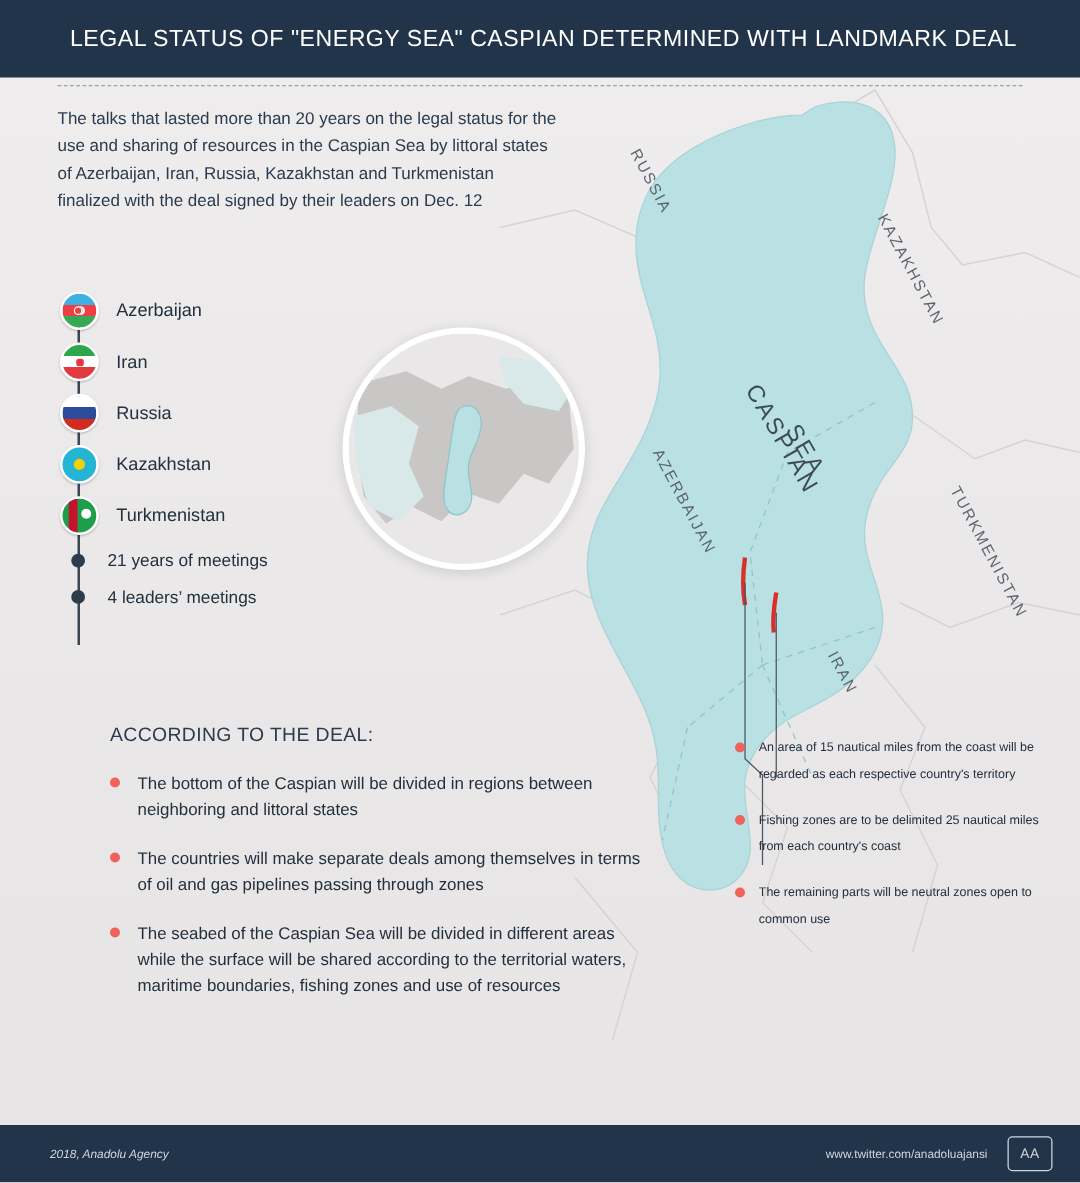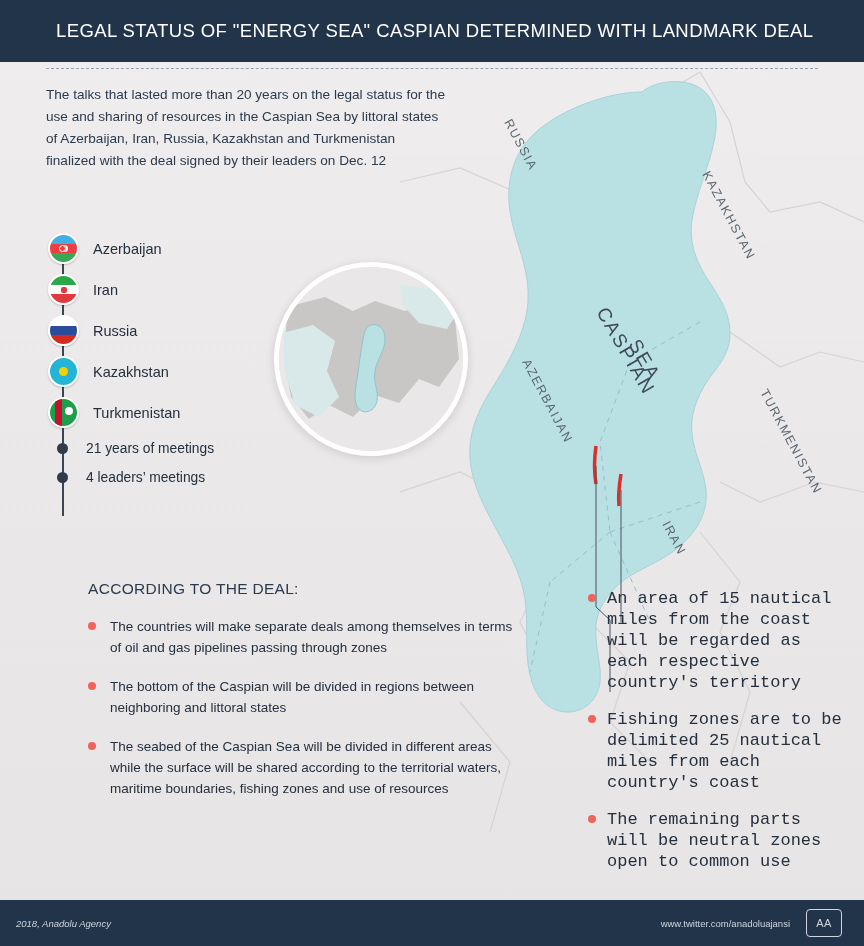--- a/index.html
+++ b/index.html
@@ -217,25 +217,24 @@
   .rp-bullet {
     width: 8px;
     height: 8px;
     border-radius: 50%;
     background: #f0635a;
     margin-top: 6px;
     margin-right: 11px;
     flex: 0 0 auto;
   }
   .rp-text {
-    font-size: 17px;
+    font-size: 10px;
     line-height: 21px;
     color: #24303e;
     width: 238px;
-    font-family: Liberation Mono, monospace;
   }
 
   
   .map-layer {
     position: absolute;
     top: 62px;
     left: 400px;
     width: 464px;
     height: 820px;
   }
@@ -262,21 +261,21 @@
     width: 864px;
     height: 46px;
     background: #22344a;
     display: flex;
     align-items: center;
   }
   .footer-left {
     color: #cfd6de;
     font-size: 9.5px;
     font-style: italic;
-    padding-left: 16px;
+    padding-left: 40px;
   }
   .footer-right {
     position: absolute;
     right: 74px;
     color: #cfd6de;
     font-size: 9.5px;
   }
   .footer-logo {
     position: absolute;
     right: 22px;
@@ -421,25 +420,25 @@
       <span class="stat-dot"></span>
       <span class="stat-label">4 leaders’ meetings</span>
     </div>
   </div>
 
   <div class="deal">
     <div class="deal-title">ACCORDING TO THE DEAL:</div>
 
     <div class="deal-item">
       <span class="deal-bullet"></span>
-      <span class="deal-text">The countries will make separate deals among themselves in terms of oil and gas pipelines passing through zones</span>
+      <span class="deal-text">The bottom of the Caspian will be divided in regions between neighboring and littoral states</span>
     </div>
     <div class="deal-item">
       <span class="deal-bullet"></span>
-      <span class="deal-text">The bottom of the Caspian will be divided in regions between neighboring and littoral states</span>
+      <span class="deal-text">The countries will make separate deals among themselves in terms of oil and gas pipelines passing through zones</span>
     </div>
     <div class="deal-item">
       <span class="deal-bullet"></span>
       <span class="deal-text">The seabed of the Caspian Sea will be divided in different areas while the surface will be shared according to the territorial waters, maritime boundaries, fishing zones and use of resources</span>
     </div>
   </div>
 
   <div class="right-points">
     <div class="rp-item">
       <span class="rp-bullet"></span>

